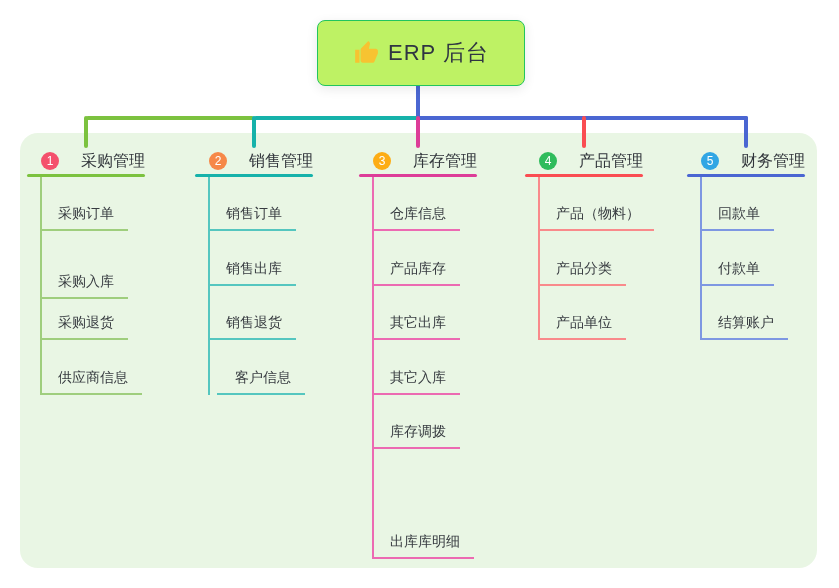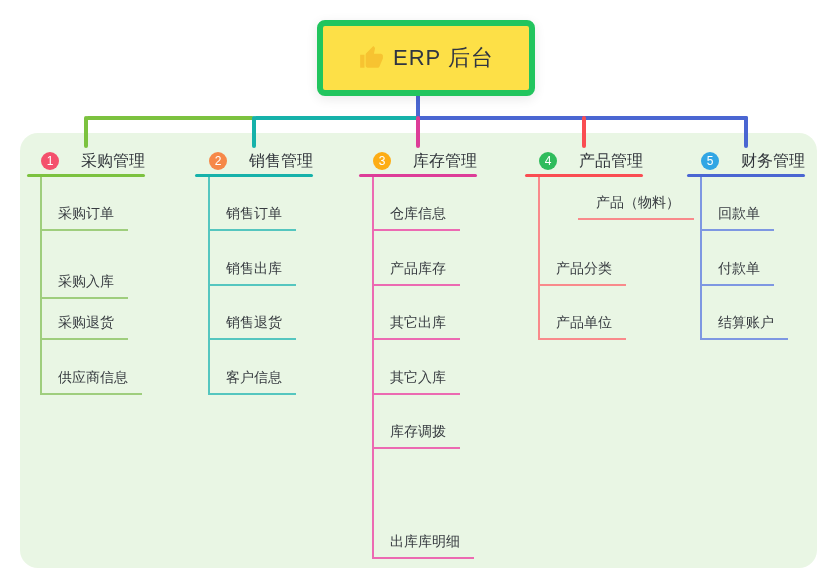--- a/index.html
+++ b/index.html
@@ -7,21 +7,21 @@
     position:relative;width:839px;height:588px;overflow:hidden;
     font-family:"Liberation Sans","DejaVu Sans",sans-serif;
     background:#ffffff;
   }
   .bg-panel{
     position:absolute;left:20px;top:133px;width:797px;height:435px;
     border-radius:18px;z-index:1;
   }
   .root-node{
     position:absolute;left:317px;top:20px;width:206px;height:64px;
-    background:#fde047;border:6px solid #22c55e;border-radius:8px;
+    background:#bef264;border:1px solid #22c55e;border-radius:8px;
     box-shadow:0 3px 12px rgba(0,0,0,.09);
     display:flex;align-items:center;justify-content:center;gap:9px;
     z-index:4;cursor:pointer;
   }
   .root-label{font-size:22px;color:#2f3542;letter-spacing:1px;}
   .thumb-icon{width:26px;height:26px;display:inline-flex;}
   .line{position:absolute;z-index:2;border-radius:2px;}
   .branch{position:absolute;top:148px;width:118px;z-index:3;}
   .title-row{
     display:flex;align-items:center;height:26px;padding-left:14px;
@@ -83,21 +83,21 @@
       <div class="branch" style="left: 195px;">
         <div class="title-row">
           <span class="badge" style="background: rgb(246, 136, 72);">2</span>
           <span class="title-text">销售管理</span>
         </div>
         <div class="title-line" style="background: rgb(22, 178, 170);"></div>
         <div class="spine" style="background: rgb(85, 198, 191); height: 217.8px;"></div>
         <div class="child" style="top: 53px; border-color: rgb(85, 198, 191);">销售订单</div>
         <div class="child" style="top: 107.6px; border-color: rgb(85, 198, 191);">销售出库</div>
         <div class="child" style="top: 162.2px; border-color: rgb(85, 198, 191); text-align: center;">销售退货</div>
-        <div class="child" style="top: 216.8px; border-color: rgb(85, 198, 191);">客户信息</div>
+        <div class="child" style="top: 216.8px; border-color: rgb(85, 198, 191); margin-left: 9px;">客户信息</div>
       </div>
       <div class="branch" style="left: 359px;">
         <div class="title-row">
           <span class="badge" style="background: rgb(253, 173, 21);">3</span>
           <span class="title-text">库存管理</span>
         </div>
         <div class="title-line" style="background: rgb(221, 61, 152);"></div>
         <div class="spine" style="background: rgb(236, 106, 178); height: 381.6px;"></div>
         <div class="child" style="top: 53px; border-color: rgb(236, 106, 178);">仓库信息</div>
         <div class="child" style="top: 107.6px; border-color: rgb(236, 106, 178);">产品库存</div>
@@ -106,21 +106,21 @@
         <div class="child" style="top: 271.4px; border-color: rgb(236, 106, 178);">库存调拨</div>
         <div class="child" style="top: 380.6px; border-color: rgb(236, 106, 178);">出库库明细</div>
       </div>
       <div class="branch" style="left: 525px;">
         <div class="title-row">
           <span class="badge" style="background: rgb(47, 188, 92);">4</span>
           <span class="title-text">产品管理</span>
         </div>
         <div class="title-line" style="background: rgb(250, 77, 82);"></div>
         <div class="spine" style="background: rgb(249, 138, 139); height: 163.2px;"></div>
-        <div class="child" style="top: 42px; border-color: rgb(249, 138, 139); margin-left: 40px;">产品（物料）</div>
+        <div class="child" style="top: 53px; border-color: rgb(249, 138, 139);">产品（物料）</div>
         <div class="child" style="top: 107.6px; border-color: rgb(249, 138, 139);">产品分类</div>
         <div class="child" style="top: 162.2px; border-color: rgb(249, 138, 139);">产品单位</div>
       </div>
       <div class="branch" style="left: 687px;">
         <div class="title-row">
           <span class="badge" style="background: rgb(49, 166, 228);">5</span>
           <span class="title-text">财务管理</span>
         </div>
         <div class="title-line" style="background: rgb(74, 102, 210);"></div>
         <div class="spine" style="background: rgb(126, 151, 226); height: 163.2px;"></div>

